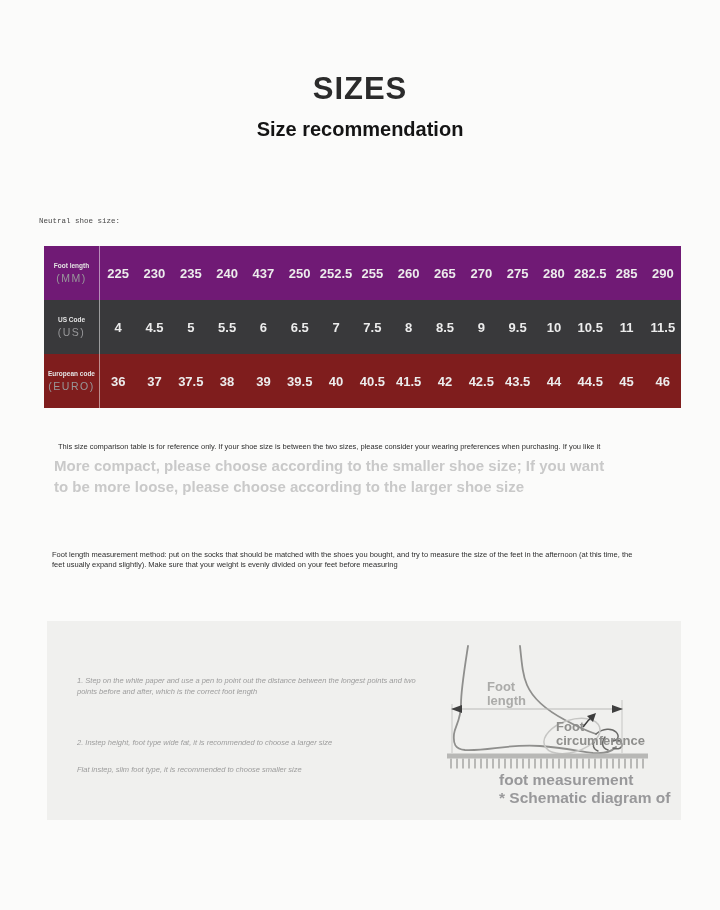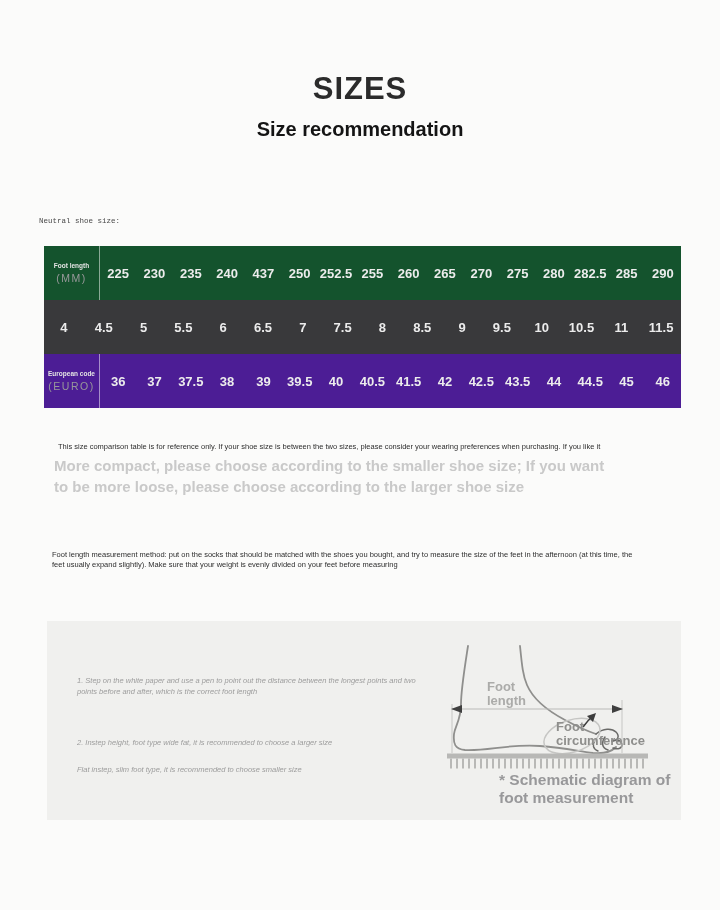--- a/index.html
+++ b/index.html
@@ -44,21 +44,21 @@
 <body>
 
 <div class="page">
 
   <div class="page-title">SIZES</div>
   <div class="page-subtitle">Size recommendation</div>
 
   <div class="neutral-label">Neutral shoe size:</div>
 
   <div class="size-table">
-      <div class="trow" style="background: #14532d;">
+      <div class="trow" style="background: #701a75;">
         <div class="thead">
           <span class="lab">Foot length</span>
           <span class="unit">(MM)</span>
         </div>
         <div class="tcell">225</div>
         <div class="tcell">230</div>
         <div class="tcell">235</div>
         <div class="tcell">240</div>
         <div class="tcell">437</div>
         <div class="tcell">250</div>
@@ -67,38 +67,42 @@
         <div class="tcell">260</div>
         <div class="tcell">265</div>
         <div class="tcell">270</div>
         <div class="tcell">275</div>
         <div class="tcell">280</div>
         <div class="tcell">282.5</div>
         <div class="tcell">285</div>
         <div class="tcell">290</div>
       </div>
       <div class="trow" style="background: rgb(57, 57, 59);">
+        <div class="thead">
+          <span class="lab">US Code</span>
+          <span class="unit">(US)</span>
+        </div>
         <div class="tcell">4</div>
         <div class="tcell">4.5</div>
         <div class="tcell">5</div>
         <div class="tcell">5.5</div>
         <div class="tcell">6</div>
         <div class="tcell">6.5</div>
         <div class="tcell">7</div>
         <div class="tcell">7.5</div>
         <div class="tcell">8</div>
         <div class="tcell">8.5</div>
         <div class="tcell">9</div>
         <div class="tcell">9.5</div>
         <div class="tcell">10</div>
         <div class="tcell">10.5</div>
         <div class="tcell">11</div>
         <div class="tcell">11.5</div>
       </div>
-      <div class="trow" style="background: #4c1d95;">
+      <div class="trow" style="background: #7f1d1d;">
         <div class="thead">
           <span class="lab">European code</span>
           <span class="unit">(EURO)</span>
         </div>
         <div class="tcell">36</div>
         <div class="tcell">37</div>
         <div class="tcell">37.5</div>
         <div class="tcell">38</div>
         <div class="tcell">39</div>
         <div class="tcell">39.5</div>
@@ -164,19 +168,19 @@
 
       <div class="flabel foot-length-label">
         <span>Foot</span>
         <span>length</span>
       </div>
       <div class="flabel foot-circ-label">
         <span>Foot</span>
         <span>circumference</span>
       </div>
       <div class="diagram-caption">
+        <span>foot measurement</span>
         <span>* Schematic diagram of</span>
-        <span>foot measurement</span>
       </div>
     </div>
   </div>
 
 </div>
 
 </body></html>

